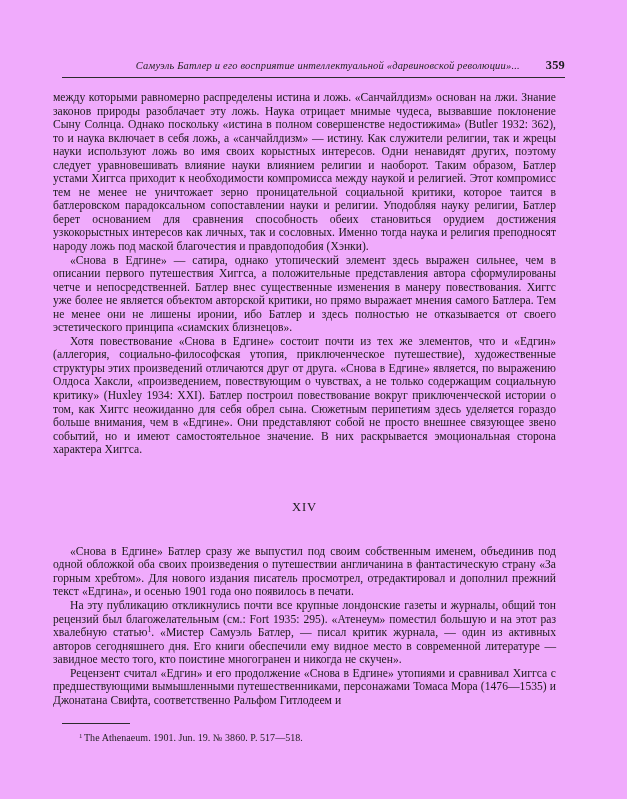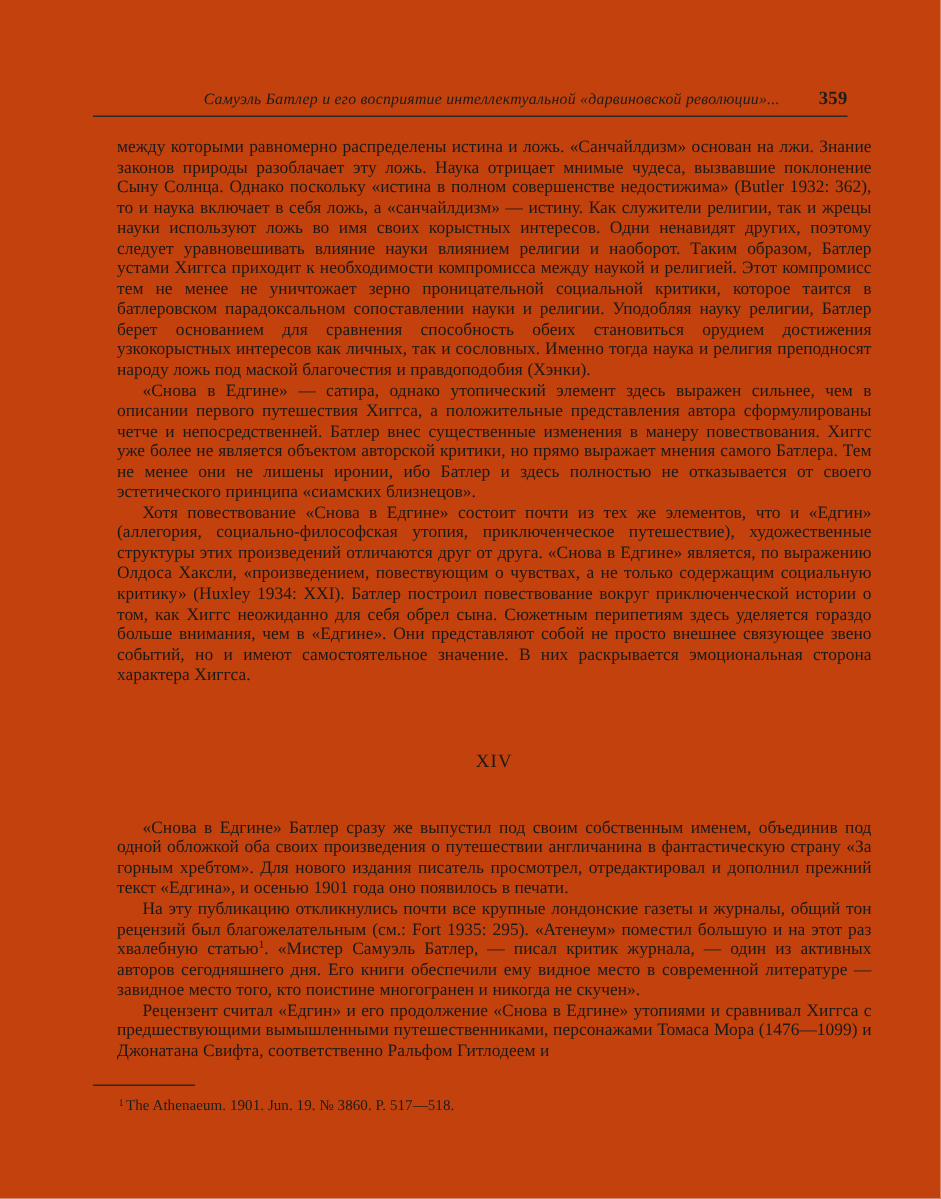--- a/index.html
+++ b/index.html
@@ -15,21 +15,21 @@
     color: #1a1a1a;
     position: relative;
   }
 
   .page {
     position: absolute;
     left: 0;
     top: 0;
     width: 627px;
     height: 799px;
-    background: #c2410c;
+    background: #f0abfc;
   }
 
   
   .runhead {
     position: absolute;
     left: 62px;
     top: 58px;
     width: 503px;
     height: 20px;
   }
@@ -61,21 +61,21 @@
     left: 0;
     top: 19px;
     width: 503px;
     height: 1px;
     background: #2b2b2b;
   }
 
   
   .column {
     position: absolute;
-    left: 78px;
+    left: 53px;
     top: 91px;
     width: 503px;
   }
 
   p.para {
     margin: 0;
     text-align: justify;
     text-justify: inter-word;
     font-size: 11.6px;
     line-height: 13.55px;
@@ -154,21 +154,21 @@
     <p class="para">«Снова в Едгине» — сатира, однако утопический элемент здесь выражен сильнее, чем в описании первого путешествия Хиггса, а положительные представления автора сформулированы четче и непосредственней. Батлер внес существенные изменения в манеру повествования. Хиггс уже более не является объектом авторской критики, но прямо выражает мнения самого Батлера. Тем не менее они не лишены иронии, ибо Батлер и здесь полностью не отказывается от своего эстетического принципа «сиамских близнецов».</p>
 
     <p class="para">Хотя повествование «Снова в Едгине» состоит почти из тех же элементов, что и «Едгин» (аллегория, социально-философская утопия, приключенческое путешествие), художественные структуры этих произведений отличаются друг от друга. «Снова в Едгине» является, по выражению Олдоса Хаксли, «произведением, повествующим о чувствах, а не только содержащим социальную критику» (Huxley 1934: XXI). Батлер построил повествование вокруг приключенческой истории о том, как Хиггс неожиданно для себя обрел сына. Сюжетным перипетиям здесь уделяется гораздо больше внимания, чем в «Едгине». Они представляют собой не просто внешнее связующее звено событий, но и имеют самостоятельное значение. В них раскрывается эмоциональная сторона характера Хиггса.</p>
 
     <p class="section-number">XIV</p>
 
     <p class="para">«Снова в Едгине» Батлер сразу же выпустил под своим собственным именем, объединив под одной обложкой оба своих произведения о путешествии англичанина в фантастическую страну «За горным хребтом». Для нового издания писатель просмотрел, отредактировал и дополнил прежний текст «Едгина», и осенью 1901 года оно появилось в печати.</p>
 
     <p class="para"><span>На эту публикацию откликнулись почти все крупные лондонские газеты и журналы, общий тон рецензий был благожелательным (см.: Fort 1935: 295). «Атенеум» поместил большую и на этот раз хвалебную статью</span><sup class="fnref">1</sup><span>. «Мистер Самуэль Батлер, — писал критик журнала, — один из активных авторов сегодняшнего дня. Его книги обеспечили ему видное место в современной литературе — завидное место того, кто поистине многогранен и никогда не скучен».</span></p>
 
-    <p class="para">Рецензент считал «Едгин» и его продолжение «Снова в Едгине» утопиями и сравнивал Хиггса с предшествующими вымышленными путешественниками, персонажами Томаса Мора (1476—1099) и Джонатана Свифта, соответственно Ральфом Гитлодеем и</p>
+    <p class="para">Рецензент считал «Едгин» и его продолжение «Снова в Едгине» утопиями и сравнивал Хиггса с предшествующими вымышленными путешественниками, персонажами Томаса Мора (1476—1535) и Джонатана Свифта, соответственно Ральфом Гитлодеем и</p>
 
   </div>
 
   <div class="footnote-zone">
     <div class="footnote-rule"></div>
     <p class="footnote-text"><sup>1</sup><span>The Athenaeum. 1901. Jun. 19. № 3860. P. 517—518.</span></p>
   </div>
 
 </div>
 

